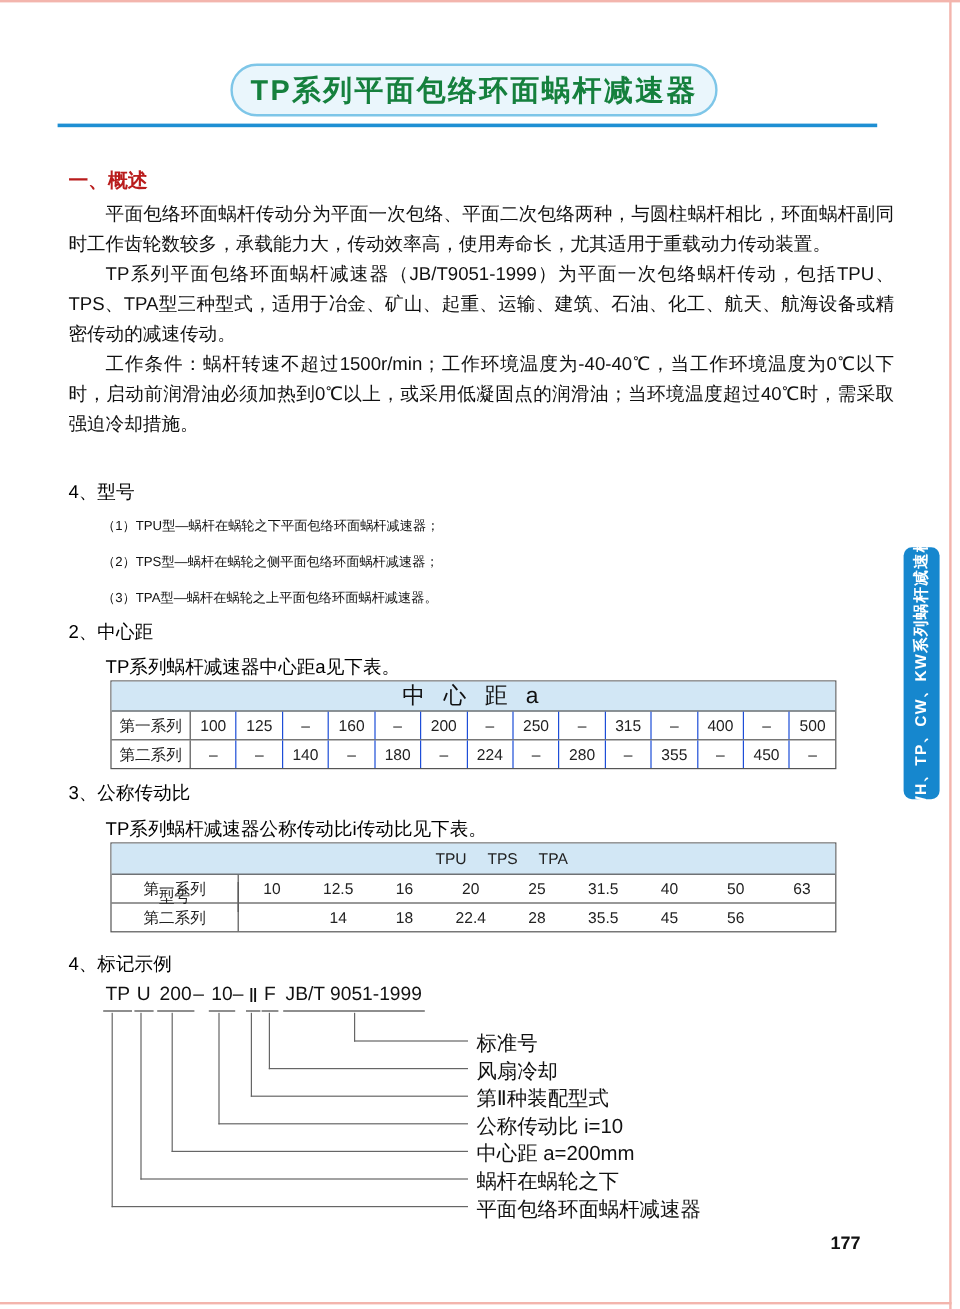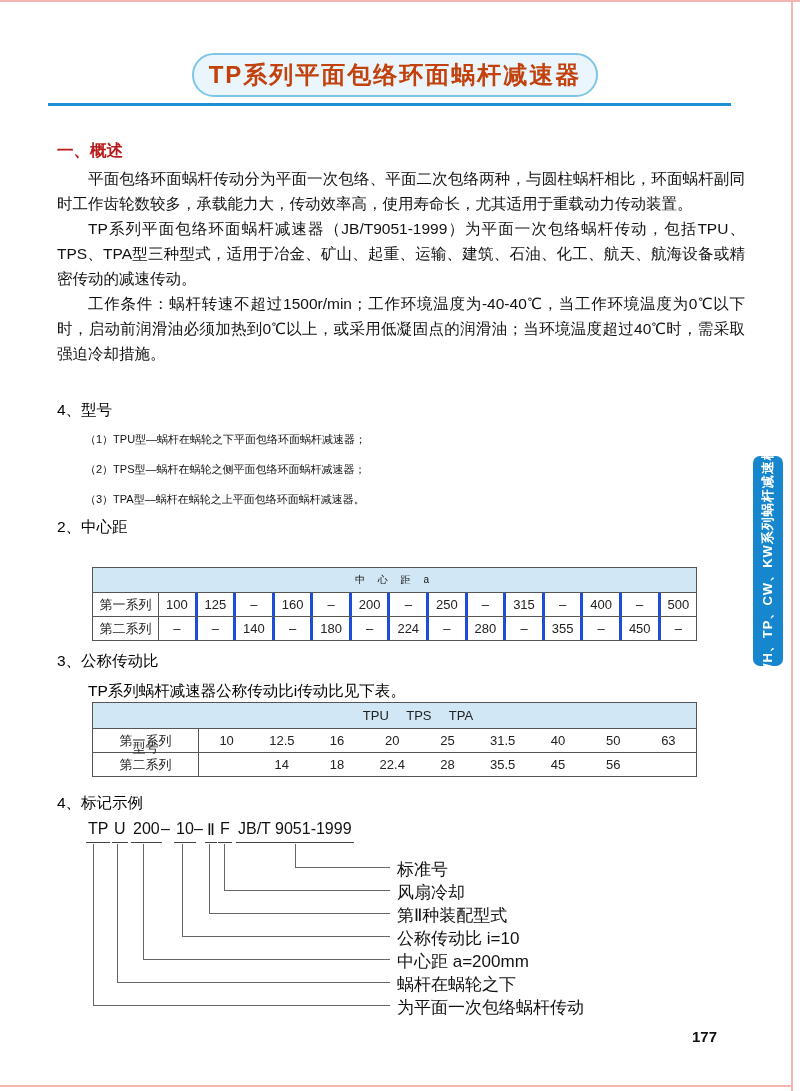--- a/index.html
+++ b/index.html
@@ -10,44 +10,44 @@
   
   .edge-top{position:absolute;left:0;top:0;width:800px;height:2px;background:#f3b5ad;}
   .edge-right{position:absolute;left:791px;top:0;width:2px;height:1091px;background:#f3b5ad;}
   .edge-bottom{position:absolute;left:0;top:1085px;width:793px;height:2px;background:#f3b5ad;}
 
   
   .title-box{
     position:absolute;left:192px;top:53px;width:406px;height:44px;
     background:#eaf6fc;border:2px solid #7ec6e8;border-radius:24px;
     display:flex;align-items:center;justify-content:center;
-    font-size:24px;font-weight:bold;color:#c2410c;letter-spacing:2px;box-sizing:border-box;
+    font-size:24px;font-weight:bold;color:#15803d;letter-spacing:2px;box-sizing:border-box;
   }
   .blue-rule{position:absolute;left:48px;top:103px;width:683px;height:3px;background:#1e8fd3;}
 
   .h-main{position:absolute;font-size:16.5px;font-weight:bold;color:#b91c1c;}
   .h-sub{position:absolute;font-size:15.5px;color:#000;}
   .note{position:absolute;font-size:15.5px;color:#000;}
 
   .paras{position:absolute;left:57px;top:166px;width:688px;}
   .paras p{margin:0;font-size:15.5px;line-height:25px;text-indent:2em;text-align:justify;color:#111;}
 
   .model-items{position:absolute;left:85px;top:424px;width:600px;}
   .model-items div{font-size:11px;line-height:30px;color:#111;}
 
   
   .tbl{position:absolute;left:92px;width:605px;border:1px solid #555;box-sizing:border-box;font-size:13px;color:#222;}
   .tbl1{top:567px;}
   .tbl1 .thead{height:24px;background:#d2e7f5;border-bottom:1px solid #555;
-    display:flex;align-items:center;justify-content:center;font-size:10px;letter-spacing:5px;color:#111;}
+    display:flex;align-items:center;justify-content:center;font-size:19px;letter-spacing:5px;color:#111;}
   .trow{display:flex;height:23px;border-bottom:1px solid #555;}
   .trow:last-child{border-bottom:none;}
   .tlabel{width:65px;border-right:1px solid #555;display:flex;align-items:center;justify-content:center;flex:none;}
   .tcells{display:flex;flex:1;}
-  .tcell{flex:1;border-right:3px solid #1d4ed8;display:flex;align-items:center;justify-content:center;}
+  .tcell{flex:1;border-right:1px solid #1d4ed8;display:flex;align-items:center;justify-content:center;}
   .tcell:last-child{border-right:none;}
 
   
   .tbl2{top:702px;}
   .tbl2 .thead2{height:25px;background:#d2e7f5;border-bottom:1px solid #555;display:flex;}
   .tbl2 .tlabel{width:105px;}
   .tbl2 .thead2 .tlabel{height:100%;margin-top:32px;}
   .tbl2 .tmerged{flex:1;display:flex;align-items:center;justify-content:center;
     padding-right:59px;word-spacing:14px;}
   .tbl2 .tcell{border-right:none;}
@@ -95,20 +95,21 @@
 
 
   <div class="h-sub" style="left:57px;top:400px;">4、型号</div>
   <div class="model-items">
       <div>（1）TPU型—蜗杆在蜗轮之下平面包络环面蜗杆减速器；</div>
       <div>（2）TPS型—蜗杆在蜗轮之侧平面包络环面蜗杆减速器；</div>
       <div>（3）TPA型—蜗杆在蜗轮之上平面包络环面蜗杆减速器。</div>
     </div>
 
   <div class="h-sub" style="left:57px;top:517px;">2、中心距</div>
+  <div class="note" style="left:88px;top:546px;">TP系列蜗杆减速器中心距a见下表。</div>
 
   <div class="tbl tbl1">
     <div class="thead">中 心 距 a</div>
     <div class="trow">
       <div class="tlabel">第一系列</div>
       <div class="tcells">
           <span class="tcell">100</span>
           <span class="tcell">125</span>
           <span class="tcell">–</span>
           <span class="tcell">160</span>
@@ -204,21 +205,21 @@
     <div class="conn" style="left:143px;width:247px;height:116px;"></div>
     <div class="conn" style="left:117px;width:273px;height:139px;"></div>
     <div class="conn" style="left:93px;width:297px;height:162px;"></div>
 
     <span class="dlabel" style="top:858px;">标准号</span>
     <span class="dlabel" style="top:881px;">风扇冷却</span>
     <span class="dlabel" style="top:904px;">第Ⅱ种装配型式</span>
     <span class="dlabel" style="top:927px;">公称传动比 i=10</span>
     <span class="dlabel" style="top:950px;">中心距 a=200mm</span>
     <span class="dlabel" style="top:973px;">蜗杆在蜗轮之下</span>
-    <span class="dlabel" style="top:996px;">为平面一次包络蜗杆传动</span>
+    <span class="dlabel" style="top:996px;">平面包络环面蜗杆减速器</span>
   </div>
 
   <div class="side-tab">
     <span>WH、TP、CW、KW系列蜗杆减速机</span>
   </div>
 
   <div class="page-num">177</div>
 
 </div>
 

